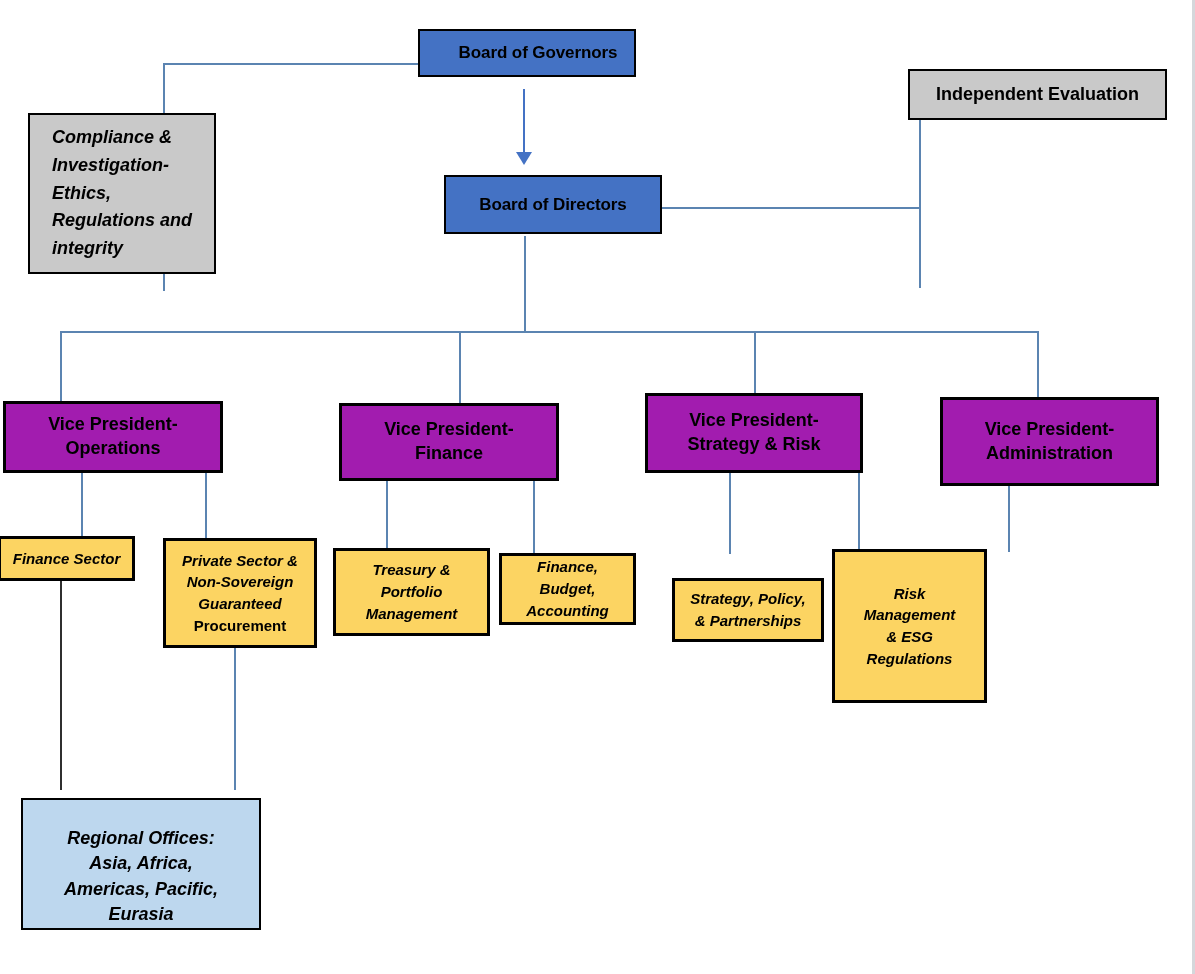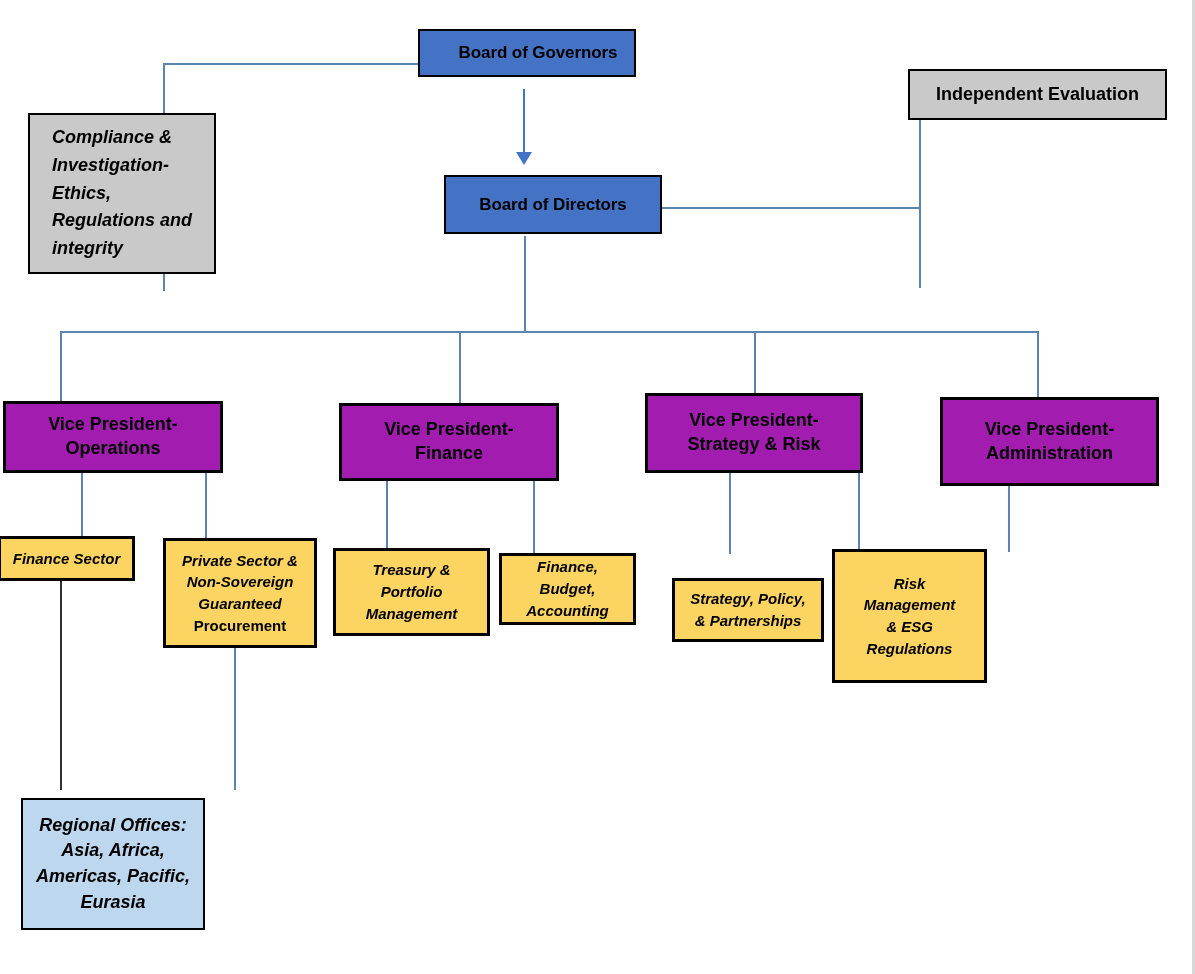--- a/index.html
+++ b/index.html
@@ -195,29 +195,29 @@
     <span>Finance,
 Budget,
 Accounting</span>
   </div>
 
   <div class="node n-unit" style="left:672px; top:554px; width:152px; height:64px;margin-top:24px;">
     <span>Strategy, Policy,
 &amp; Partnerships</span>
   </div>
 
-  <div class="node n-unit" style="left:832px; top:549px; width:155px; height:134px;">
+  <div class="node n-unit" style="left:832px; top:549px; width:155px; height:154px;">
     <span>Risk
 Management
 &amp; ESG
 Regulations</span>
   </div>
 
 
-  <div class="node n-region" style="left:21px; top:798px; width:184px; height:132px;">
+  <div class="node n-region" style="left:21px; top:798px; width:240px; height:132px;align-items:flex-end;">
     <span>Regional Offices:
 Asia, Africa,
 Americas, Pacific,
 Eurasia</span>
   </div>
 
   <div class="scroll-edge" style="top:0; height:974px;"></div>
 </div>
 
 </body></html>

